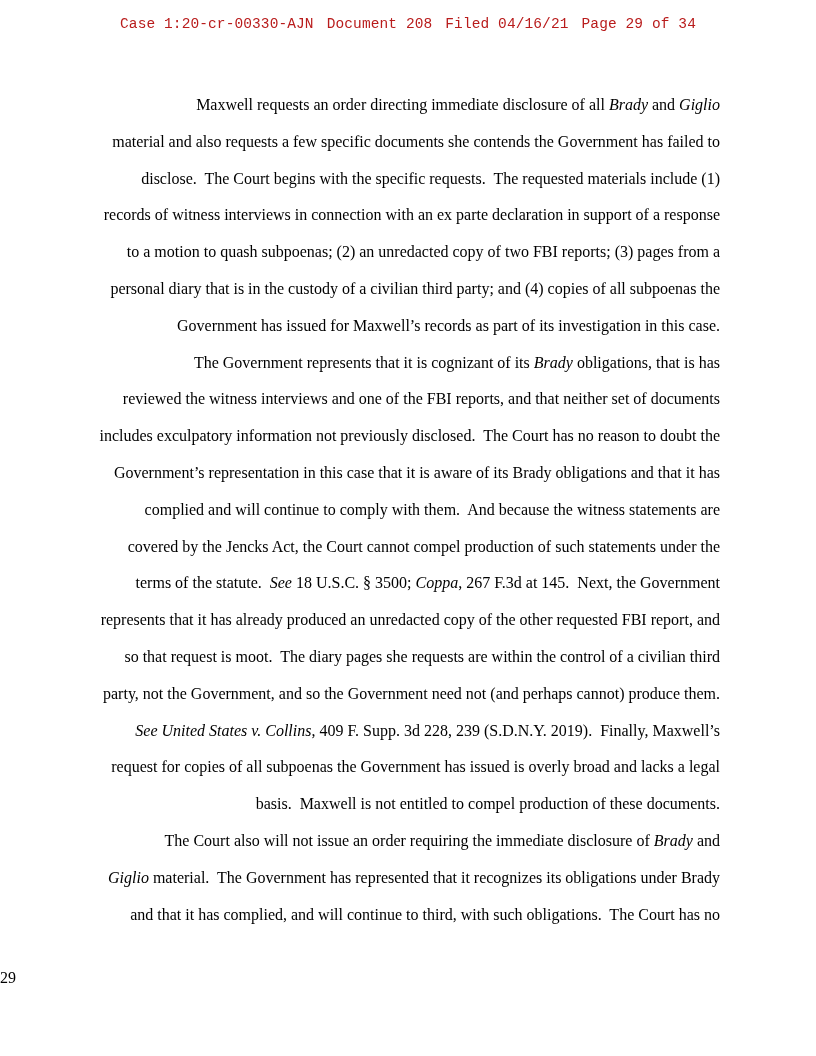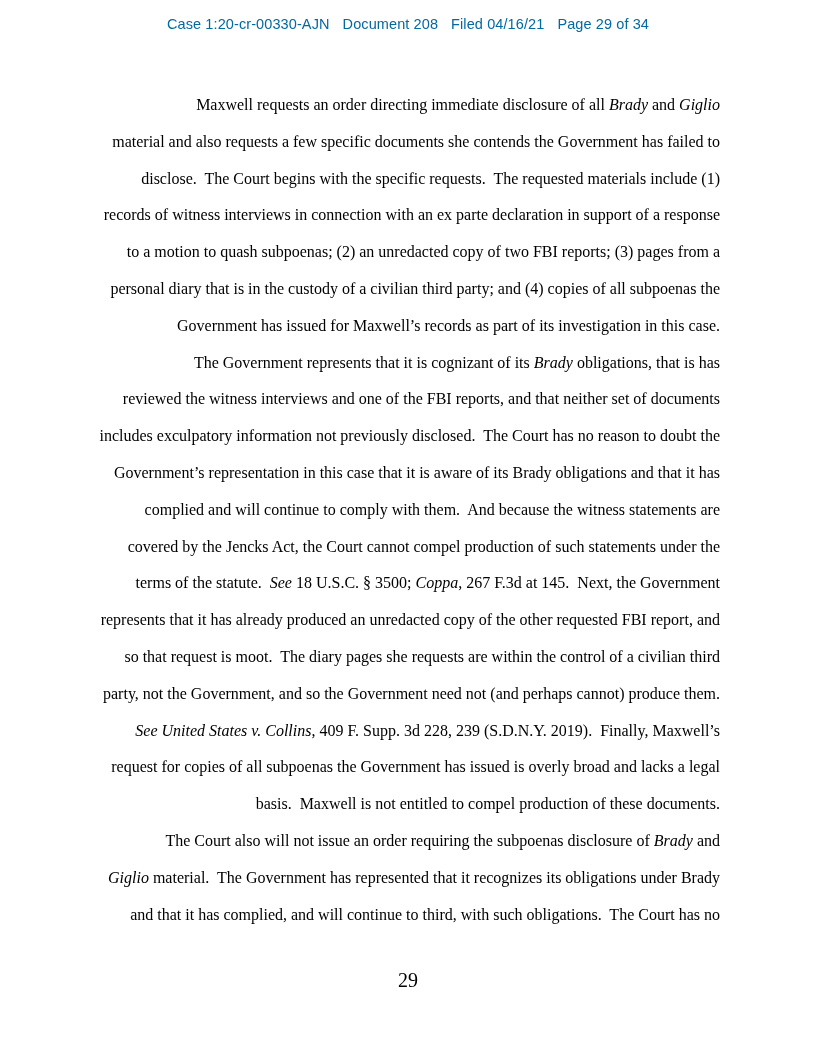--- a/index.html
+++ b/index.html
@@ -45,28 +45,27 @@
     white-space: pre-wrap;
   }
   .doc-body em {
     font-style: italic;
   }
   .page-number {
     position: absolute;
     top: 969px;
     left: 0;
     right: 0;
-    text-align: center;
-    font-size: 20px;
+    font-size: 16px;
   }
 </style>
 </head>
 <body>
 
 <div class="page">
-  <div class="caption" style="color: #0369a1;"><span class="cap-part">Case 1:20-cr-00330-AJN</span><span class="cap-part">Document 208</span><span class="cap-part">Filed 04/16/21</span><span class="cap-part">Page 29 of 34</span></div>
+  <div class="caption" style="color: #b91c1c; font-family: Liberation Mono, monospace;"><span class="cap-part">Case 1:20-cr-00330-AJN</span><span class="cap-part">Document 208</span><span class="cap-part">Filed 04/16/21</span><span class="cap-part">Page 29 of 34</span></div>
   <div class="doc-body">
       <p><span>Maxwell requests an order directing immediate disclosure of all </span><em>Brady</em><span> and </span><em>Giglio</em><span> material and also requests a few specific documents she contends the Government has failed to disclose.  The Court begins with the specific requests.  The requested materials include (1) records of witness interviews in connection with an ex parte declaration in support of a response to a motion to quash subpoenas; (2) an unredacted copy of two FBI reports; (3) pages from a personal diary that is in the custody of a civilian third party; and (4) copies of all subpoenas the Government has issued for Maxwell’s records as part of its investigation in this case.</span></p>
       <p><span>The Government represents that it is cognizant of its </span><em>Brady</em><span> obligations, that is has reviewed the witness interviews and one of the FBI reports, and that neither set of documents includes exculpatory information not previously disclosed.  The Court has no reason to doubt the Government’s representation in this case that it is aware of its Brady obligations and that it has complied and will continue to comply with them.  And because the witness statements are covered by the Jencks Act, the Court cannot compel production of such statements under the terms of the statute.  </span><em>See</em><span> 18 U.S.C. § 3500; </span><em>Coppa</em><span>, 267 F.3d at 145.  Next, the Government represents that it has already produced an unredacted copy of the other requested FBI report, and so that request is moot.  The diary pages she requests are within the control of a civilian third party, not the Government, and so the Government need not (and perhaps cannot) produce them.  </span><em>See United States v. Collins</em><span>, 409 F. Supp. 3d 228, 239 (S.D.N.Y. 2019).  Finally, Maxwell’s request for copies of all subpoenas the Government has issued is overly broad and lacks a legal basis.  Maxwell is not entitled to compel production of these documents.</span></p>
-      <p><span>The Court also will not issue an order requiring the subpoenas disclosure of </span><em>Brady</em><span> and </span><em>Giglio</em><span> material.  The Government has represented that it recognizes its obligations under Brady and that it has complied, and will continue to third, with such obligations.  The Court has no</span></p>
+      <p><span>The Court also will not issue an order requiring the immediate disclosure of </span><em>Brady</em><span> and </span><em>Giglio</em><span> material.  The Government has represented that it recognizes its obligations under Brady and that it has complied, and will continue to third, with such obligations.  The Court has no</span></p>
     </div>
   <div class="page-number">29</div>
 </div>
 
 </body></html>

